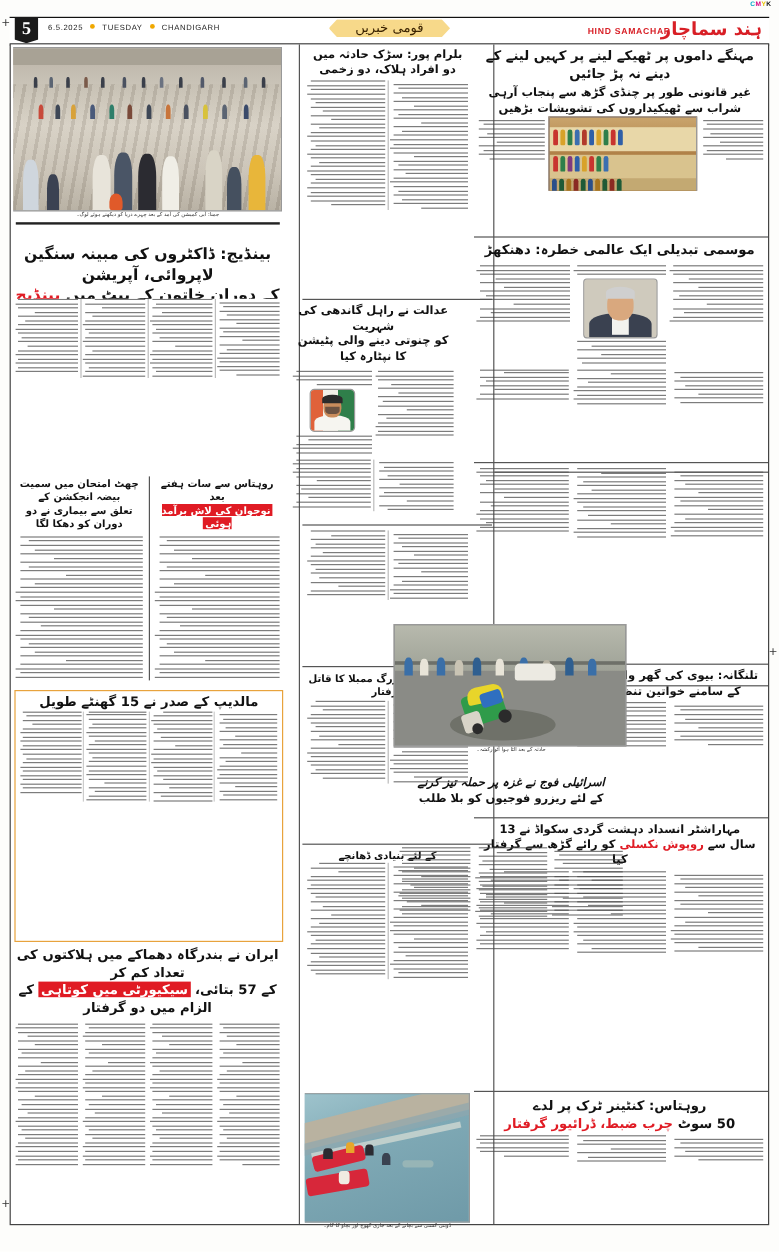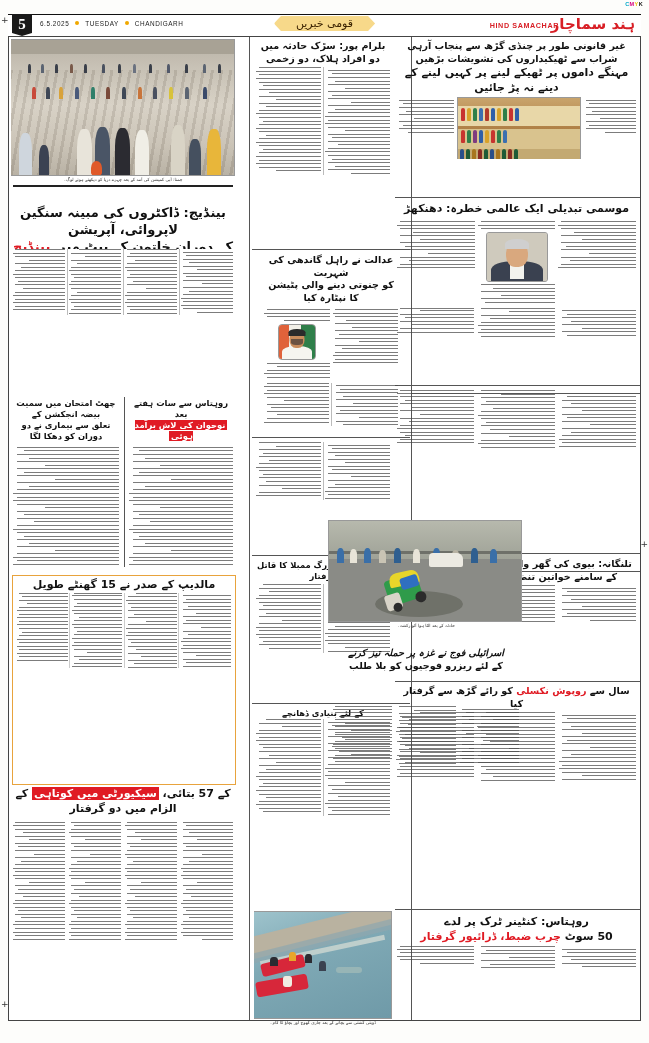--- a/index.html
+++ b/index.html
@@ -116,22 +116,22 @@
     <div class="brandlatin">HIND SAMACHAR</div>
     <div class="brandurdu">ہند سماچار</div>
   </div>
 
   <div class="frame">
 
     <div class="vline" style="right:228px;"></div>
     <div class="vline" style="right:390px;"></div>
 
     <div class="col" style="right:2px;top:2px;width:243px;height:120px;">
+      <div class="hl s2" style="padding:1px 2px 2px;">مہنگے داموں پر ٹھیکے لینے پر کہیں لینے کے دینے نہ پڑ جائیں</div>
       <div class="hl s3" style="padding:1px 2px 0;">غیر قانونی طور پر چنڈی گڑھ سے پنجاب آرہی شراب سے ٹھیکیداروں کی تشویشات بڑھیں</div>
-      <div class="hl s2" style="padding:1px 2px 2px;">مہنگے داموں پر ٹھیکے لینے پر کہیں لینے کے دینے نہ پڑ جائیں</div>
       <div style="display:flex;gap:3px;padding:0 2px;">
         <div style="flex:0 0 52px;" class="tlbox">
           <div class="tl w96"></div>
             <div class="tl w90"></div>
             <div class="tl w96"></div>
             <div class="tl w85"></div>
           <div class="tl w96"></div>
             <div class="tl w70"></div>
             <div class="tl w96"></div>
             <div class="tl w90"></div>
@@ -368,20 +368,21 @@
           <div class="tl w96"></div>
           <div class="tl w72"></div>
           <div class="tl w96"></div>
           <div class="tl w85"></div>
       </div>
     </div>
 
     <div class="hline" style="top:644px;right:0;width:245px;"></div>
 
     <div class="col" style="right:2px;top:648px;width:243px;height:220px;">
+      <div class="hl s3" style="padding:1px 2px 0;">مہاراشٹر انسداد دہشت گردی سکواڈ نے 13</div>
       <div class="hl s3" style="padding:0 2px 2px;"><span>سال سے </span><span class="red">روپوش نکسلی</span><span> کو رائے گڑھ سے گرفتار کیا</span></div>
       <div class="tlbox threecol" style="padding:0 2px;">
         <div class="tl w96"></div>
           <div class="tl w90"></div>
           <div class="tl w96"></div>
           <div class="tl w85"></div>
           <div class="tl w96"></div>
         <div class="tl w70"></div>
           <div class="tl w96"></div>
           <div class="tl w90"></div>
@@ -526,21 +527,21 @@
         <div class="tl w78"></div>
           <div class="tl w96"></div>
           <div class="tl w88"></div>
           <div class="tl w96"></div>
           <div class="tl w70"></div>
       </div>
     </div>
 
     <div class="hline" style="top:212px;right:230px;width:158px;"></div>
 
-    <div class="col" style="right:240px;top:216px;width:138px;height:180px;">
+    <div class="col" style="right:260px;top:216px;width:138px;height:180px;">
       <div class="hl s3" style="padding:1px 2px 0;">عدالت نے راہل گاندھی کی شہریت</div>
       <div class="hl s3" style="padding:0 2px 2px;text-align:center;">کو چنوتی دینے والی پٹیشن کا نپٹارہ کیا</div>
       <div style="display:flex;gap:3px;padding:0 2px;">
         <div style="flex:1" class="tlbox">
           <div class="tl w96"></div>
             <div class="tl w88"></div>
             <div class="tl w96"></div>
             <div class="tl w80"></div>
             <div class="tl w96"></div>
           <div class="tl w70"></div>
@@ -999,20 +1000,21 @@
           <div class="tl w96"></div>
           <div class="tl w58"></div>
         <div class="tl w96"></div>
           <div class="tl w86"></div>
           <div class="tl w96"></div>
           <div class="tl w76"></div>
       </div>
     </div>
 
     <div class="col" style="left:2px;top:750px;width:224px;height:268px;">
+      <div class="hl s2" style="padding:2px 2px 0;">ایران نے بندرگاہ دھماکے میں ہلاکتوں کی تعداد کم کر</div>
       <div class="hl s2" style="padding:0 2px 3px;"><span>کے 57 بتائی، </span><span class="redbox">سیکیورٹی میں کوتاہی</span><span> کے الزام میں دو گرفتار</span></div>
       <div style="display:flex;gap:4px;padding:0 2px;">
         <div style="flex:1" class="tlbox">
           <div class="tl w96"></div>
             <div class="tl w90"></div>
             <div class="tl w96"></div>
             <div class="tl w85"></div>
             <div class="tl w96"></div>
           <div class="tl w70"></div>
             <div class="tl w96"></div>

